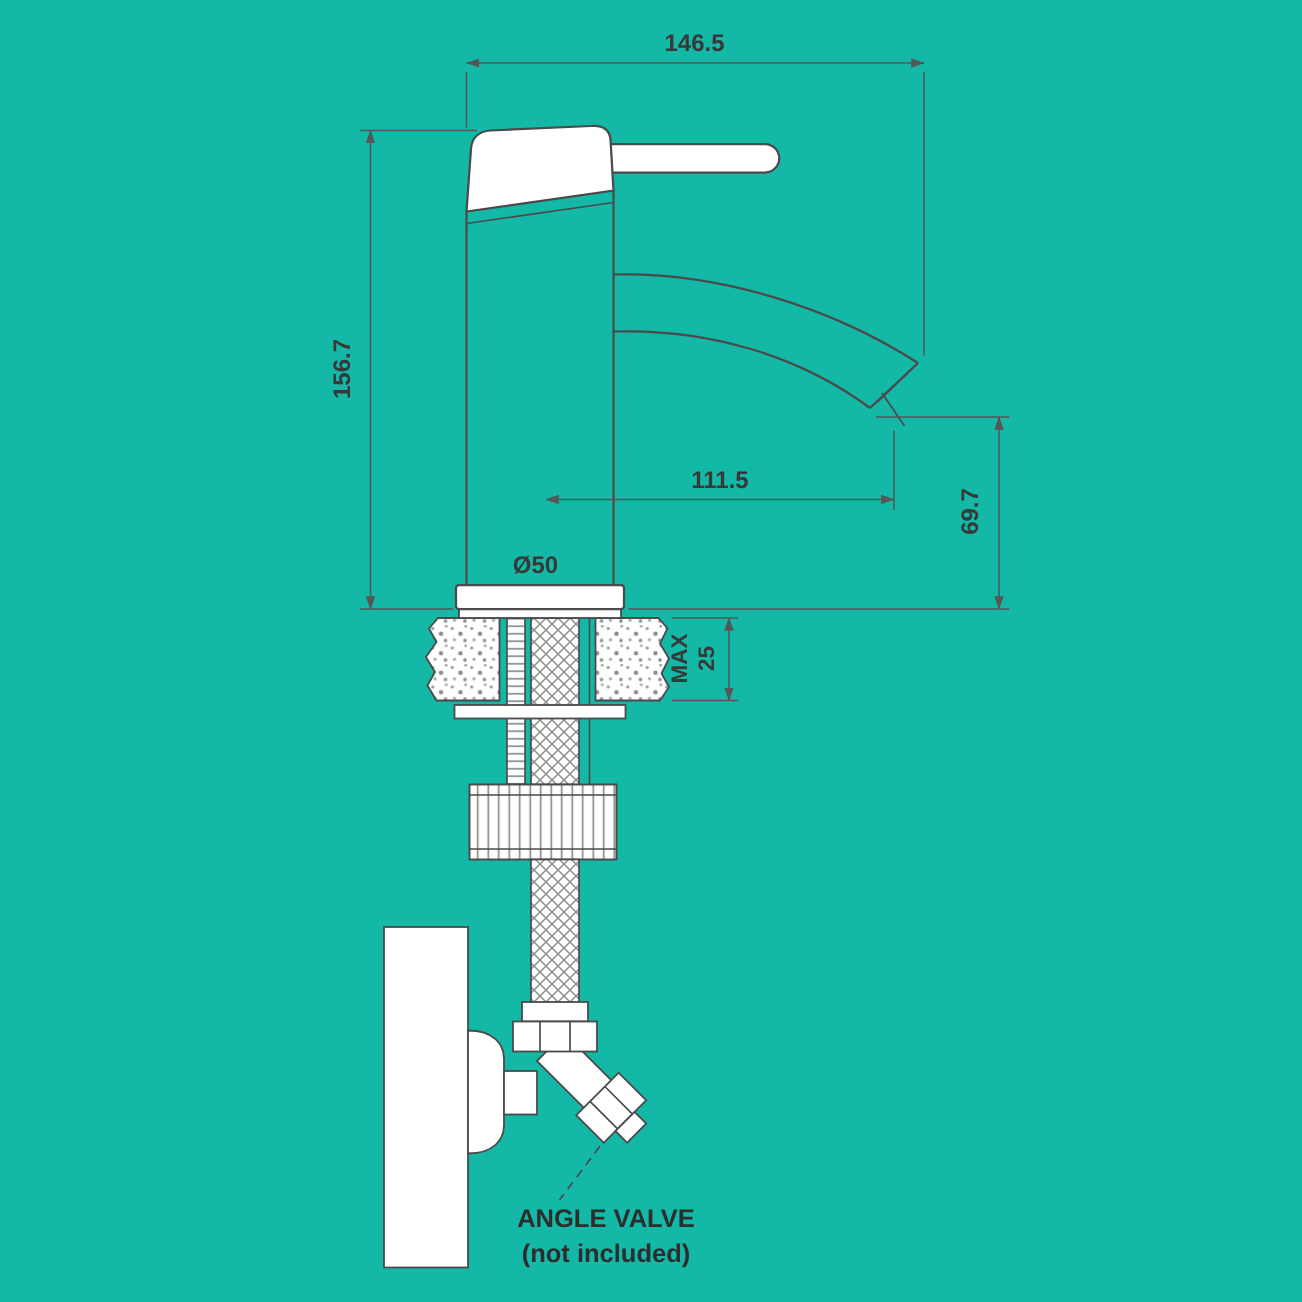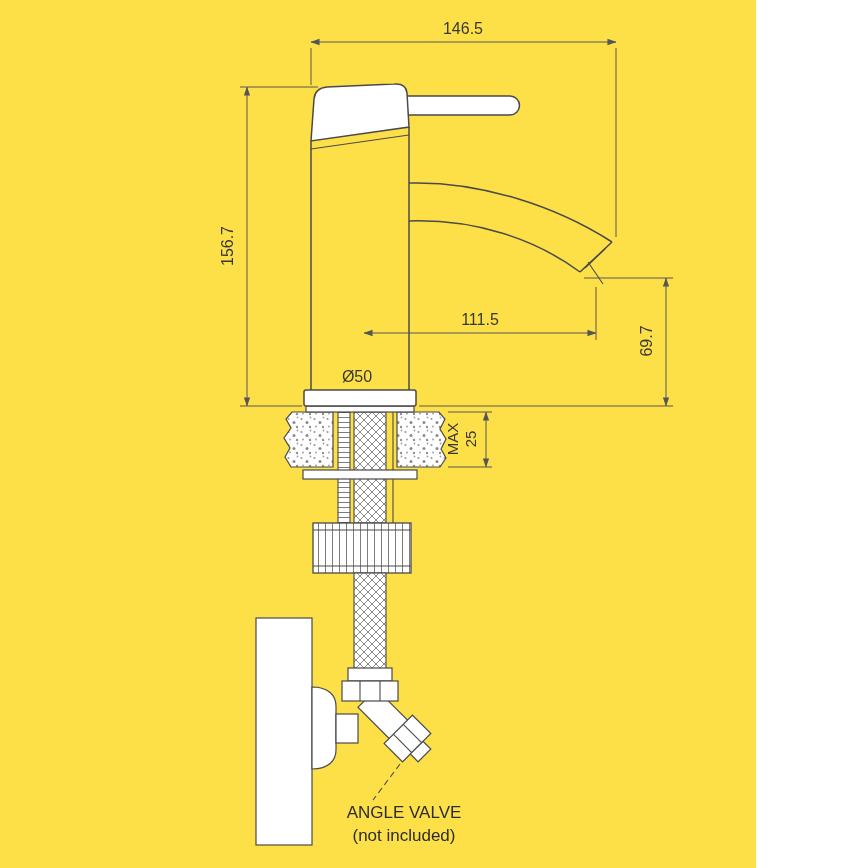--- a/index.html
+++ b/index.html
@@ -1,16 +1,16 @@
 <!DOCTYPE html>
 <html><head>
 <meta charset="utf-8">
 <style>
   html,body{margin:0;padding:0;background:#ffffff;}
-  .stage{width:756px;height:868px;position:relative;background:#fde047;overflow:hidden;}
+  .stage{width:868px;height:868px;position:relative;background:#14b8a6;overflow:hidden;font-weight:bold;}
   svg{display:block;}
   .fill-outline{fill:#ffffff;stroke:#4a4a4a;stroke-width:1.5;}
   .fill-thin{fill:#ffffff;stroke:#4a4a4a;stroke-width:1.2;}
   .ln{fill:none;stroke:#4a4a4a;stroke-width:1.5;}
   .ln-thin{fill:none;stroke:#4a4a4a;stroke-width:1.1;}
   .dim{fill:none;stroke:#565656;stroke-width:1;}
   .ext{fill:none;stroke:#565656;stroke-width:1;}
   .leader{fill:none;stroke:#4a4a4a;stroke-width:1.1;stroke-dasharray:6 4;}
   .dimtext{font-family:"Liberation Sans",sans-serif;font-size:16px;fill:#383838;}
   .dimtext-sm{font-family:"Liberation Sans",sans-serif;font-size:15px;fill:#383838;}

